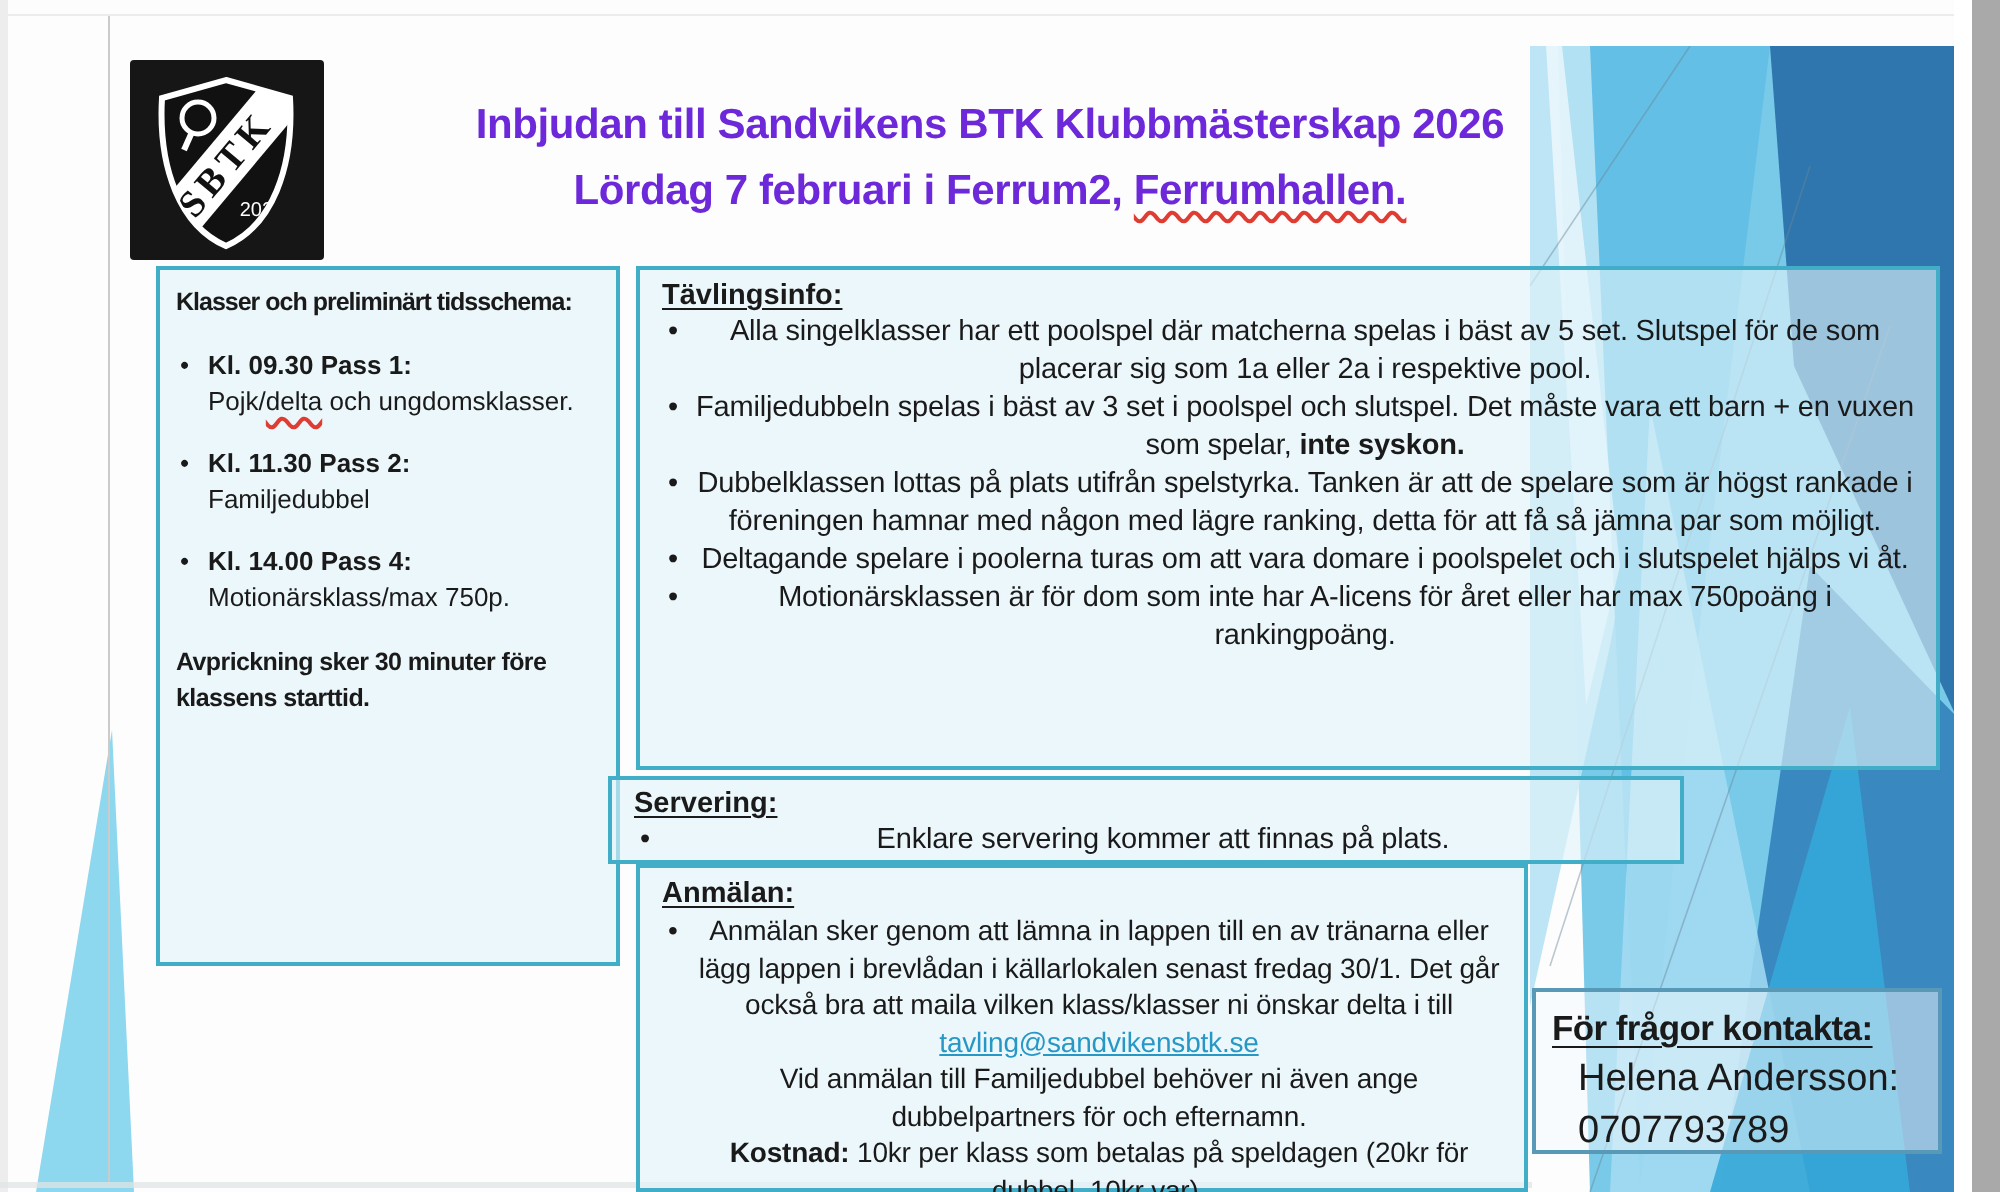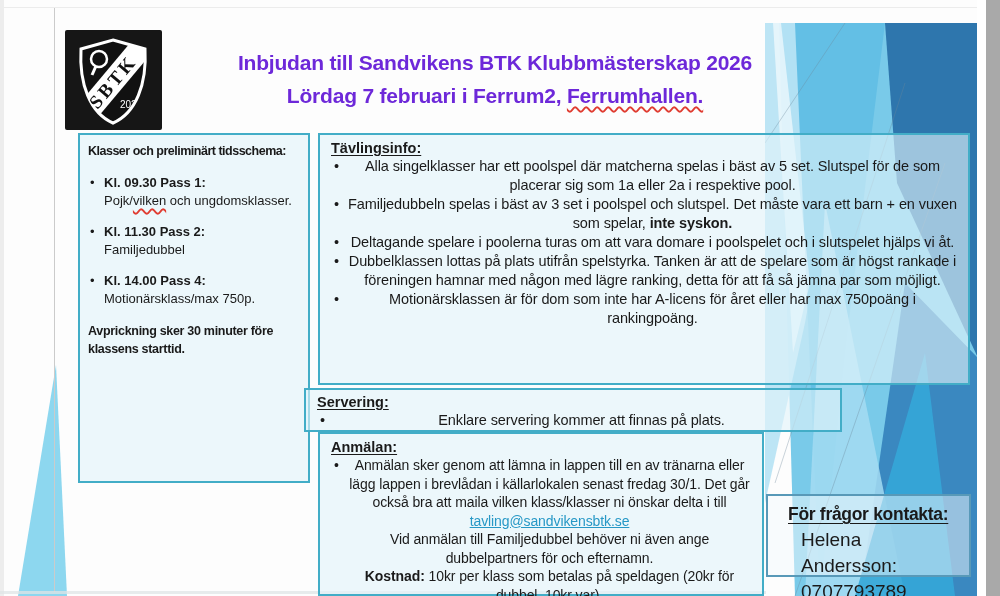--- a/index.html
+++ b/index.html
@@ -24,21 +24,21 @@
   #title{left:170px;top:46px;width:650px;text-align:center;
     color:#6d28d9;font-weight:bold;font-size:21px;line-height:33px;letter-spacing:-0.2px;}
   .squiggle{text-decoration:underline;text-decoration-style:wavy;text-decoration-color:#e03c31;
     text-decoration-thickness:1.5px;text-underline-offset:3px;text-decoration-skip-ink:none;}
   
   .cyanbox{border:2px solid #42adc7;background:rgba(226,243,250,0.62);box-sizing:border-box;}
   #box-schedule{left:78px;top:133px;width:232px;height:350px;padding:7px 8px;}
   #box-tav{left:318px;top:133px;width:652px;height:252px;padding:3px 11px;}
   #box-serv{left:304px;top:388px;width:538px;height:44px;padding:2px 11px;}
   #box-anm{left:318px;top:432px;width:446px;height:164px;padding:3px 11px;}
-  #box-contact{left:766px;top:494px;width:205px;height:83px;padding:5px 20px;
+  #box-contact{left:766px;top:494px;width:205px;height:83px;padding:5px 8px;
     border:2px solid #5899b8;background:rgba(244,250,253,0.5);box-sizing:border-box;}
   .b{font-weight:bold;}
   
   #box-schedule .bhead{font-weight:bold;font-size:12.5px;letter-spacing:-0.5px;white-space:nowrap;
     text-decoration:none;margin:2px 0 16px 0;}
   .sched-list{list-style:none;margin:0;padding:0;}
   .sched-list li{position:relative;padding-left:16px;margin-bottom:13px;font-size:13px;line-height:18px;}
   .sched-list li::before{content:"\2022";position:absolute;left:2px;top:0;}
   .sched-time{font-weight:bold;text-underline-offset:2px;}
   .sched-note{font-weight:bold;font-size:12.5px;letter-spacing:-0.3px;line-height:18px;margin-top:14px;}
@@ -108,41 +108,41 @@
   <div id="title" class="abs">
     <div>Inbjudan till Sandvikens BTK Klubbmästerskap 2026</div>
     <div><span>Lördag 7 februari i Ferrum2, </span><span class="squiggle">Ferrumhallen.</span></div>
   </div>
 
   <div id="box-schedule" class="abs cyanbox">
     <div class="bhead">Klasser och preliminärt tidsschema:</div>
     <ul class="sched-list">
       <li>
         <span class="sched-time">Kl. 09.30 Pass 1:</span><br>
-        <span>Pojk/</span><span class="squiggle">vilken</span><span> och ungdomsklasser.</span>
+        <span>Pojk/</span><span class="squiggle">delta</span><span> och ungdomsklasser.</span>
       </li>
       <li>
         <span class="sched-time">Kl. 11.30 Pass 2:</span><br>
         <span>Familjedubbel</span>
       </li>
       <li>
         <span class="sched-time">Kl. 14.00 Pass 4:</span><br>
         <span>Motionärsklass/max 750p.</span>
       </li>
     </ul>
     <div class="sched-note">Avprickning sker 30 minuter före klassens starttid.</div>
   </div>
 
   <div id="box-tav" class="abs cyanbox">
     <div class="bhead">Tävlingsinfo:</div>
     <ul class="blist">
       <li><span>Alla singelklasser har ett poolspel där matcherna spelas i bäst av 5 set. Slutspel för de som placerar sig som 1a eller 2a i respektive pool.</span><span class="b"></span></li>
       <li><span>Familjedubbeln spelas i bäst av 3 set i poolspel och slutspel. Det måste vara ett barn + en vuxen som spelar, </span><span class="b">inte syskon.</span></li>
+      <li><span>Dubbelklassen lottas på plats utifrån spelstyrka. Tanken är att de spelare som är högst rankade i föreningen hamnar med någon med lägre ranking, detta för att få så jämna par som möjligt.</span><span class="b"></span></li>
       <li><span>Deltagande spelare i poolerna turas om att vara domare i poolspelet och i slutspelet hjälps vi åt.</span><span class="b"></span></li>
-      <li><span>Dubbelklassen lottas på plats utifrån spelstyrka. Tanken är att de spelare som är högst rankade i föreningen hamnar med någon med lägre ranking, detta för att få så jämna par som möjligt.</span><span class="b"></span></li>
       <li><span>Motionärsklassen är för dom som inte har A-licens för året eller har max 750poäng i rankingpoäng.</span><span class="b"></span></li>
     </ul>
   </div>
 
   <div id="box-serv" class="abs cyanbox">
     <div class="bhead">Servering:</div>
     <ul class="blist">
       <li>Enklare servering kommer att finnas på plats.</li>
     </ul>
   </div>

